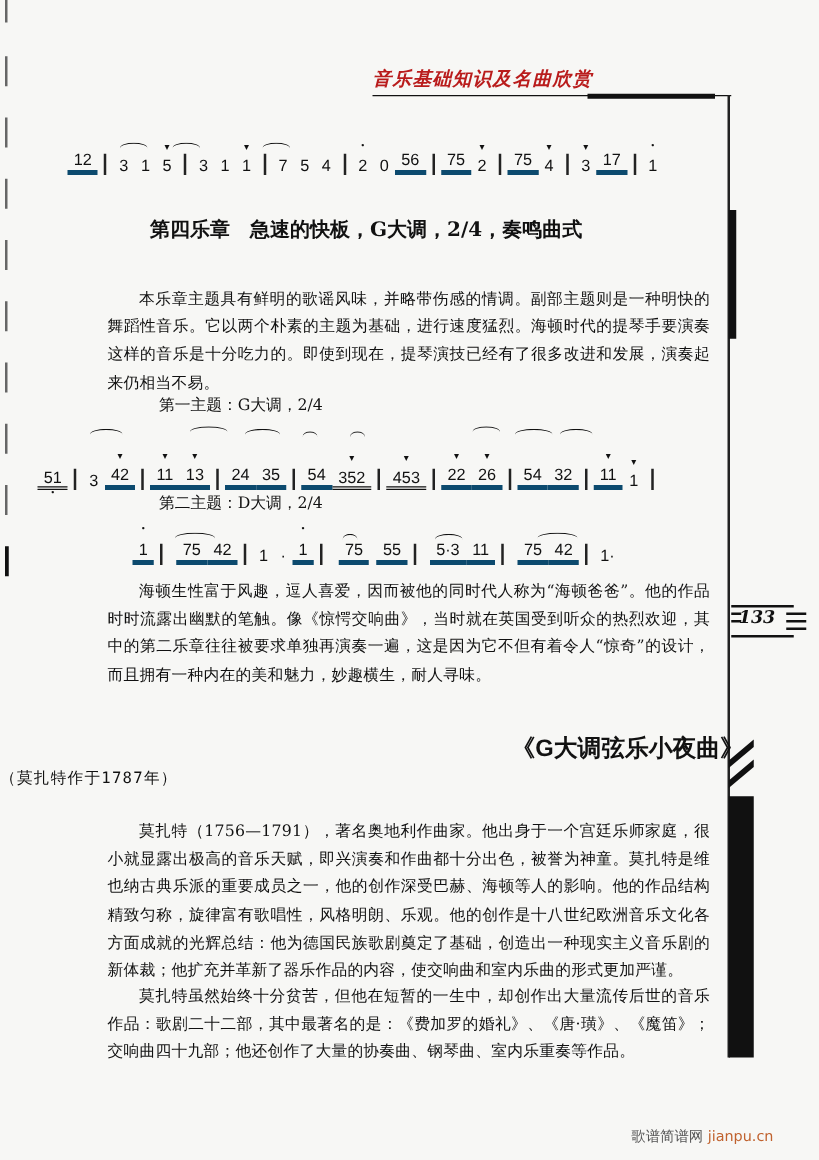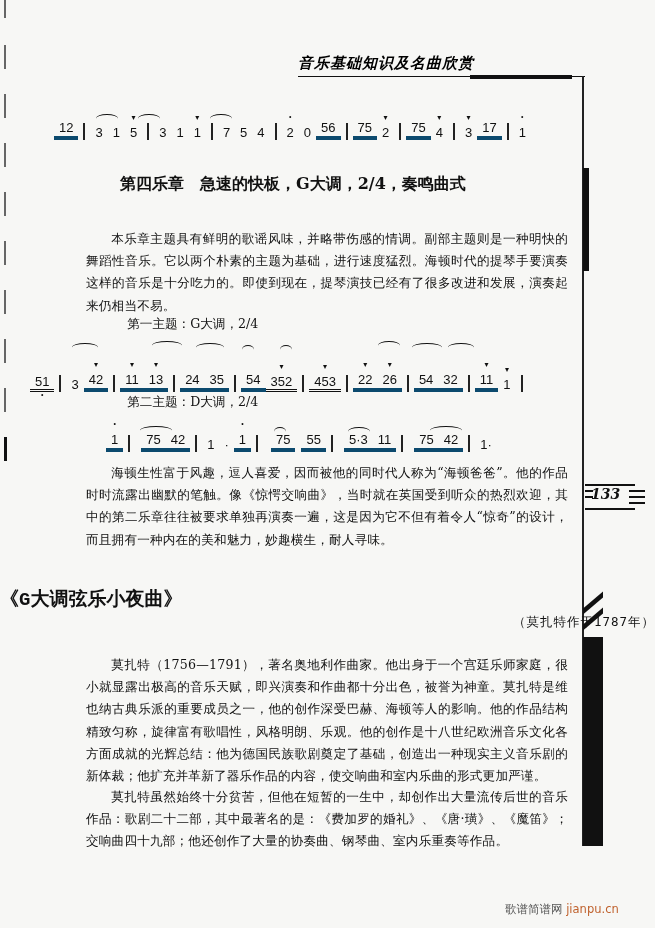--- a/index.html
+++ b/index.html
@@ -9,21 +9,21 @@
     font-family: "DejaVu Sans", sans-serif;
     color: #111;
   }
   .abs { position: absolute; }
   
   .lmark { position: absolute; left: 4px; width: 2px; background: #666; }
   
   .running-head {
     left: 298px; top: 54px; width: 160px;
     font-family: "DejaVu Serif", serif; font-weight: bold; font-style: italic;
-    font-size: 15px; letter-spacing: 1px; color: #000000; white-space: nowrap;
+    font-size: 15px; letter-spacing: 1px; color: #b91c1c; white-space: nowrap;
   }
   .head-rule { left: 298px; top: 76px; width: 168px; height: 1px; background: #111; }
   .head-rule-thick { left: 375px; top: 75px; width: 92px; height: 4px; background: #111; }
   
   .jianpu {
     position: absolute; font-family: "Liberation Sans", sans-serif; font-size: 13px;
     white-space: nowrap; display: flex; align-items: flex-end; gap: 0;
   }
   .jianpu .tok { position: relative; display: inline-block; padding: 0 5px; text-align: center; }
   .jianpu .bar { display: inline-block; width: 2px; height: 17px; background: #222; margin: 0 5px; }
@@ -41,25 +41,25 @@
   .para {
     position: absolute; left: 86px; width: 482px;
     font-family: "DejaVu Serif", serif; font-size: 12.6px; line-height: 22.2px;
     text-align: justify; text-indent: 2em; letter-spacing: 0.2px;
   }
   .label {
     position: absolute; left: 102px; text-indent: 2em;
     font-family: "DejaVu Serif", serif; font-size: 12.6px; white-space: nowrap;
   }
   .piece-title {
-    left: 0; width: 595px; top: 586px; text-align: left;
-    font-family: Liberation Mono, monospace; font-weight: bold; font-size: 19px;
+    left: 0; width: 595px; top: 586px; text-align: right;
+    font-family: Liberation Sans, sans-serif; font-weight: bold; font-size: 19px;
   }
   .piece-sub {
-    left: 0; width: 655px; top: 614px; text-align: right;
+    left: 0; width: 655px; top: 614px; text-align: left;
     font-family: "DejaVu Sans Mono", monospace; font-size: 12.5px; letter-spacing: 1px;
   }
   .pn-line { position: absolute; height: 2px; background: #111; }
   .watermark {
     left: 505px; top: 902px; font-family: "DejaVu Serif", serif; font-size: 11.5px;
     color: #555; white-space: nowrap;
   }
   .watermark .url { color: #c0622e; font-family: "DejaVu Sans", sans-serif; }
 </style>
 </head>

